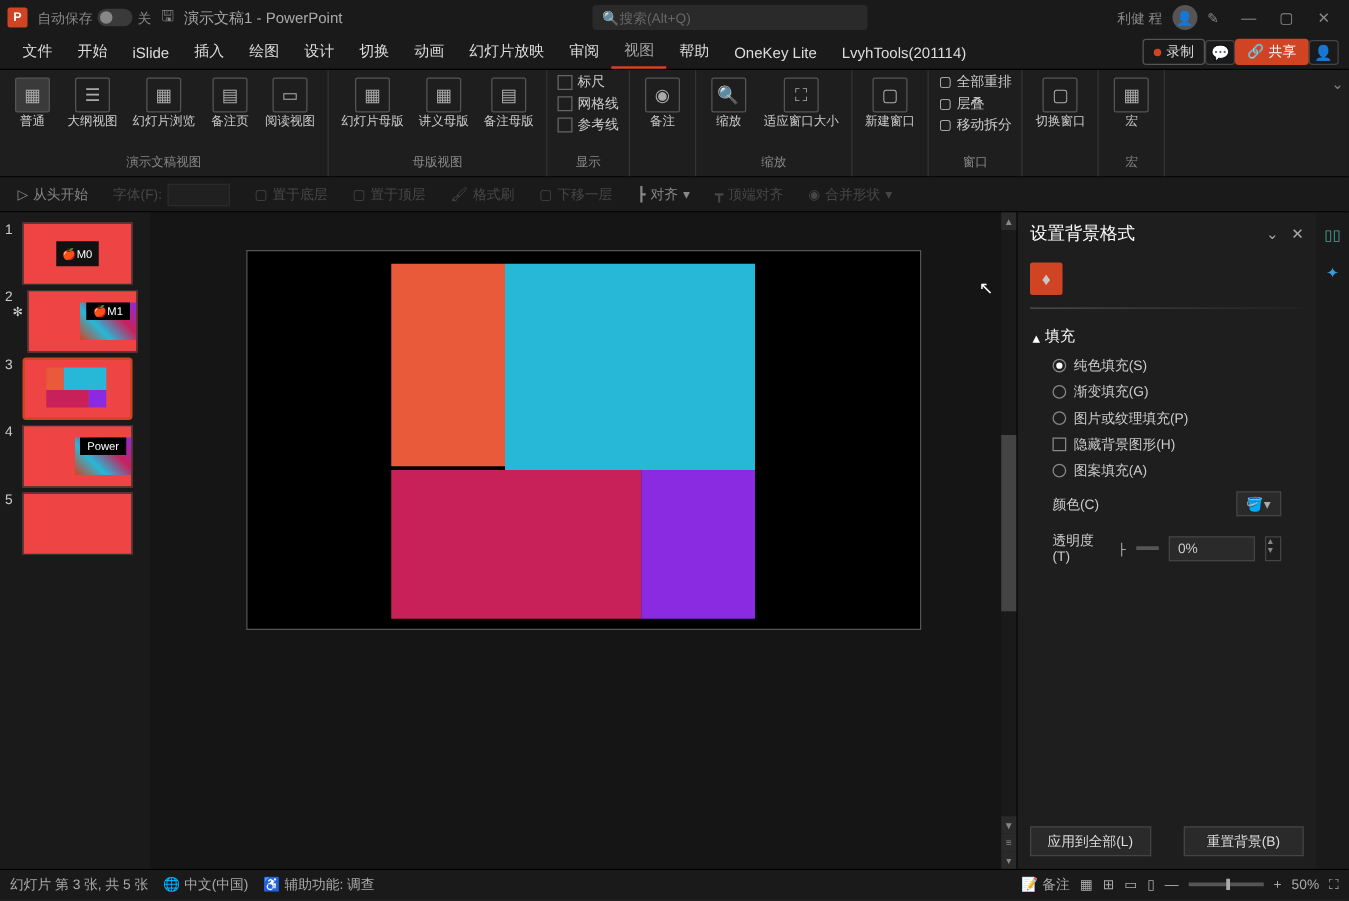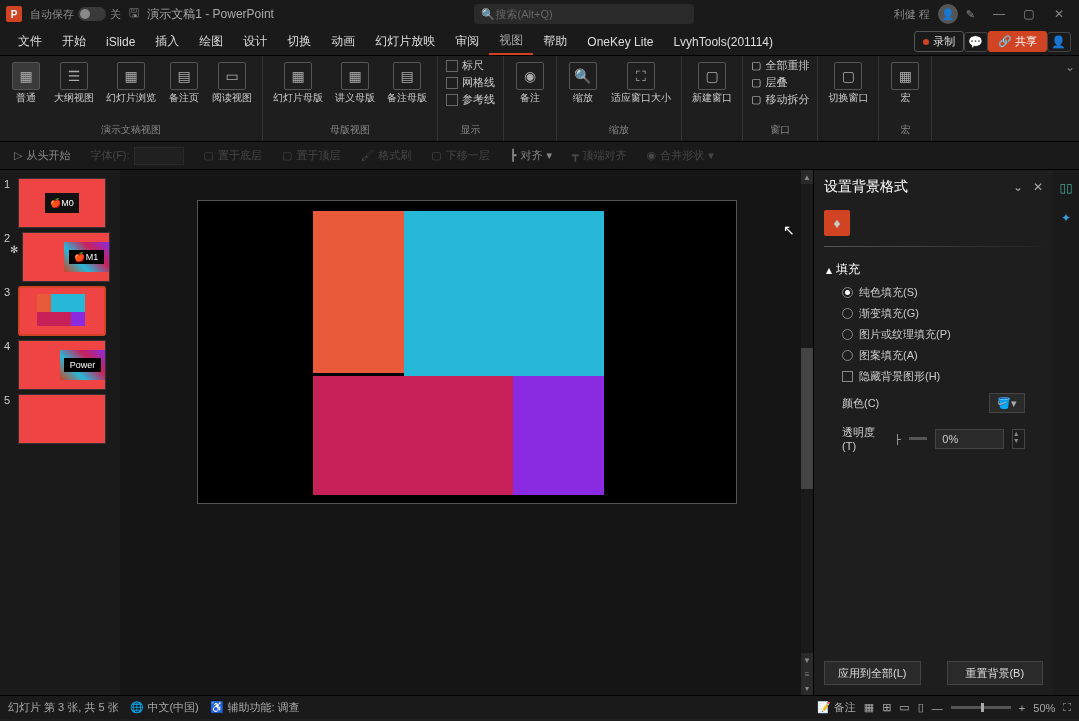--- a/index.html
+++ b/index.html
@@ -43,21 +43,21 @@
 .aux-item.disabled { opacity:0.4; }
 .font-sel { width:50px; height:18px; background:#2a2a2a; border:1px solid #444; }
 .workspace { display:flex; height:525px; }
 .thumbs { width:120px; background:#1a1a1a; overflow:auto; padding:6px 0; }
 .thumb-row { display:flex; padding:2px 4px; gap:4px; }
 .thumb-num { width:10px; color:#ccc; font-size:11px; }
 .thumb-star { color:#ccc; font-size:10px; position:relative; top:12px; left:-8px; width:0; }
 .thumb { width:88px; height:50px; background:#ef4444; border:1px solid #333; display:flex; align-items:center; justify-content:center; overflow:hidden; }
 .thumb.sel { border:2px solid #d04423; border-radius:3px; }
 .thumb-m0 { width:34px; height:20px; background:#111; display:flex; align-items:center; justify-content:center; color:#fff; font-size:9px; }
-.thumb-m1 { width:62px; height:30px; display:flex; align-items:center; justify-content:center; background:linear-gradient(45deg,#d04423,#27b8d8,#c8215a,#8a2be2);margin-left:41px; }
+.thumb-m1 { width:62px; height:30px; display:flex; align-items:flex-start; justify-content:center; background:linear-gradient(45deg,#d04423,#27b8d8,#c8215a,#8a2be2);margin-left:41px; }
 .thumb-m1 span { background:#000; padding:2px 6px; color:#fff; font-size:9px; }
 .thumb-blocks { width:50px; height:34px; position:relative; }
 .tb1 { position:absolute; left:0; top:0; width:14px; height:18px; background:#e85a3a; }
 .tb2 { position:absolute; left:14px; top:0; width:34px; height:18px; background:#27b8d8; }
 .tb3 { position:absolute; left:0; top:18px; width:34px; height:14px; background:#c8215a; }
 .tb4 { position:absolute; left:34px; top:18px; width:14px; height:14px; background:#8a2be2; }
 .slide-area { flex:1; background:#151515; display:flex; align-items:flex-start; justify-content:center; position:relative; padding-top:30px; }
 .slide-scroll { position:absolute; right:0; top:0; width:12px; height:100%; background:#1a1a1a; display:flex; flex-direction:column; }
 .sc-arrow { height:14px; background:#2a2a2a; display:flex; align-items:center; justify-content:center; font-size:8px; color:#888; }
 .sc-thumb { background:#444; }
@@ -364,26 +364,26 @@
         </div>
       <div class="radio-row">
           <div class="radio"></div>
           <span>渐变填充(G)</span>
         </div>
       <div class="radio-row">
           <div class="radio"></div>
           <span>图片或纹理填充(P)</span>
         </div>
       <div class="radio-row">
+          <div class="chkbox"></div>
+          <span>隐藏背景图形(H)</span>
+        </div>
+      <div class="radio-row">
           <div class="radio"></div>
           <span>图案填充(A)</span>
-        </div>
-      <div class="radio-row">
-          <div class="chkbox"></div>
-          <span>隐藏背景图形(H)</span>
         </div>
       <div class="color-row">
         <span>颜色(C)</span>
         <div class="color-pick">🪣▾</div>
       </div>
       <div class="slider-row">
         <span>透明度(T)</span>
         <span style="font-size:9px">├</span>
           <div class="slider-track"></div>
         <div class="opacity-val">0%</div>

